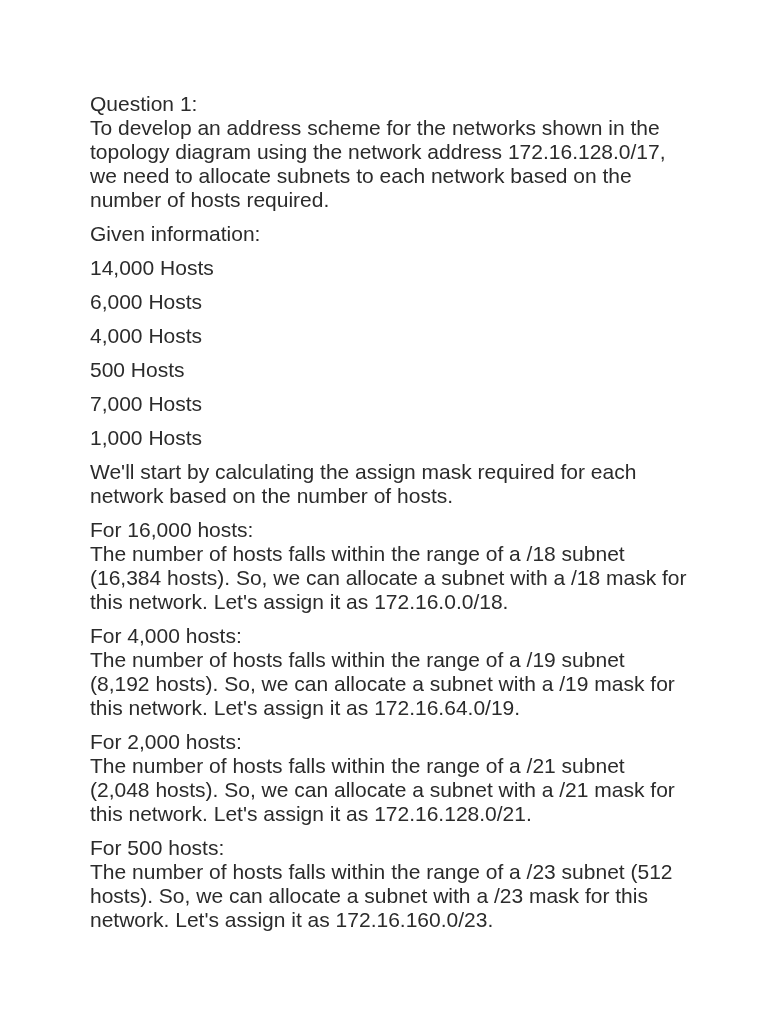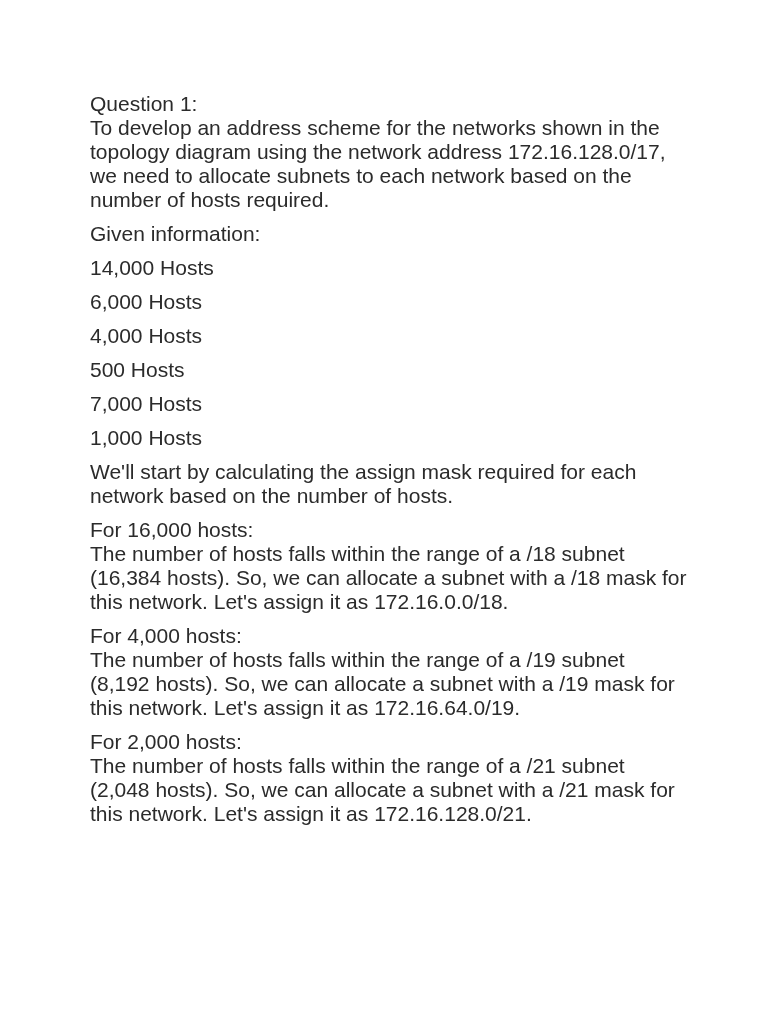--- a/index.html
+++ b/index.html
@@ -50,14 +50,15 @@
   <p class="para">1,000 Hosts</p>
 
   <p class="para">We'll start by calculating the assign mask required for each network based on the number of hosts.</p>
 
   <p class="para"><span class="heading-line">For 16,000 hosts:</span><span class="body-text">The number of hosts falls within the range of a /18 subnet (16,384 hosts). So, we can allocate a subnet with a /18 mask for this network. Let's assign it as 172.16.0.0/18.</span></p>
 
   <p class="para"><span class="heading-line">For 4,000 hosts:</span><span class="body-text">The number of hosts falls within the range of a /19 subnet (8,192 hosts). So, we can allocate a subnet with a /19 mask for this network. Let's assign it as 172.16.64.0/19.</span></p>
 
   <p class="para"><span class="heading-line">For 2,000 hosts:</span><span class="body-text">The number of hosts falls within the range of a /21 subnet (2,048 hosts). So, we can allocate a subnet with a /21 mask for this network. Let's assign it as 172.16.128.0/21.</span></p>
 
+  <p class="para"><span class="heading-line">For 500 hosts:</span><span class="body-text">The number of hosts falls within the range of a /23 subnet (512 hosts). So, we can allocate a subnet with a /23 mask for this network. Let's assign it as 172.16.160.0/23.</span></p>
 
 </div>
 
 </body></html>

